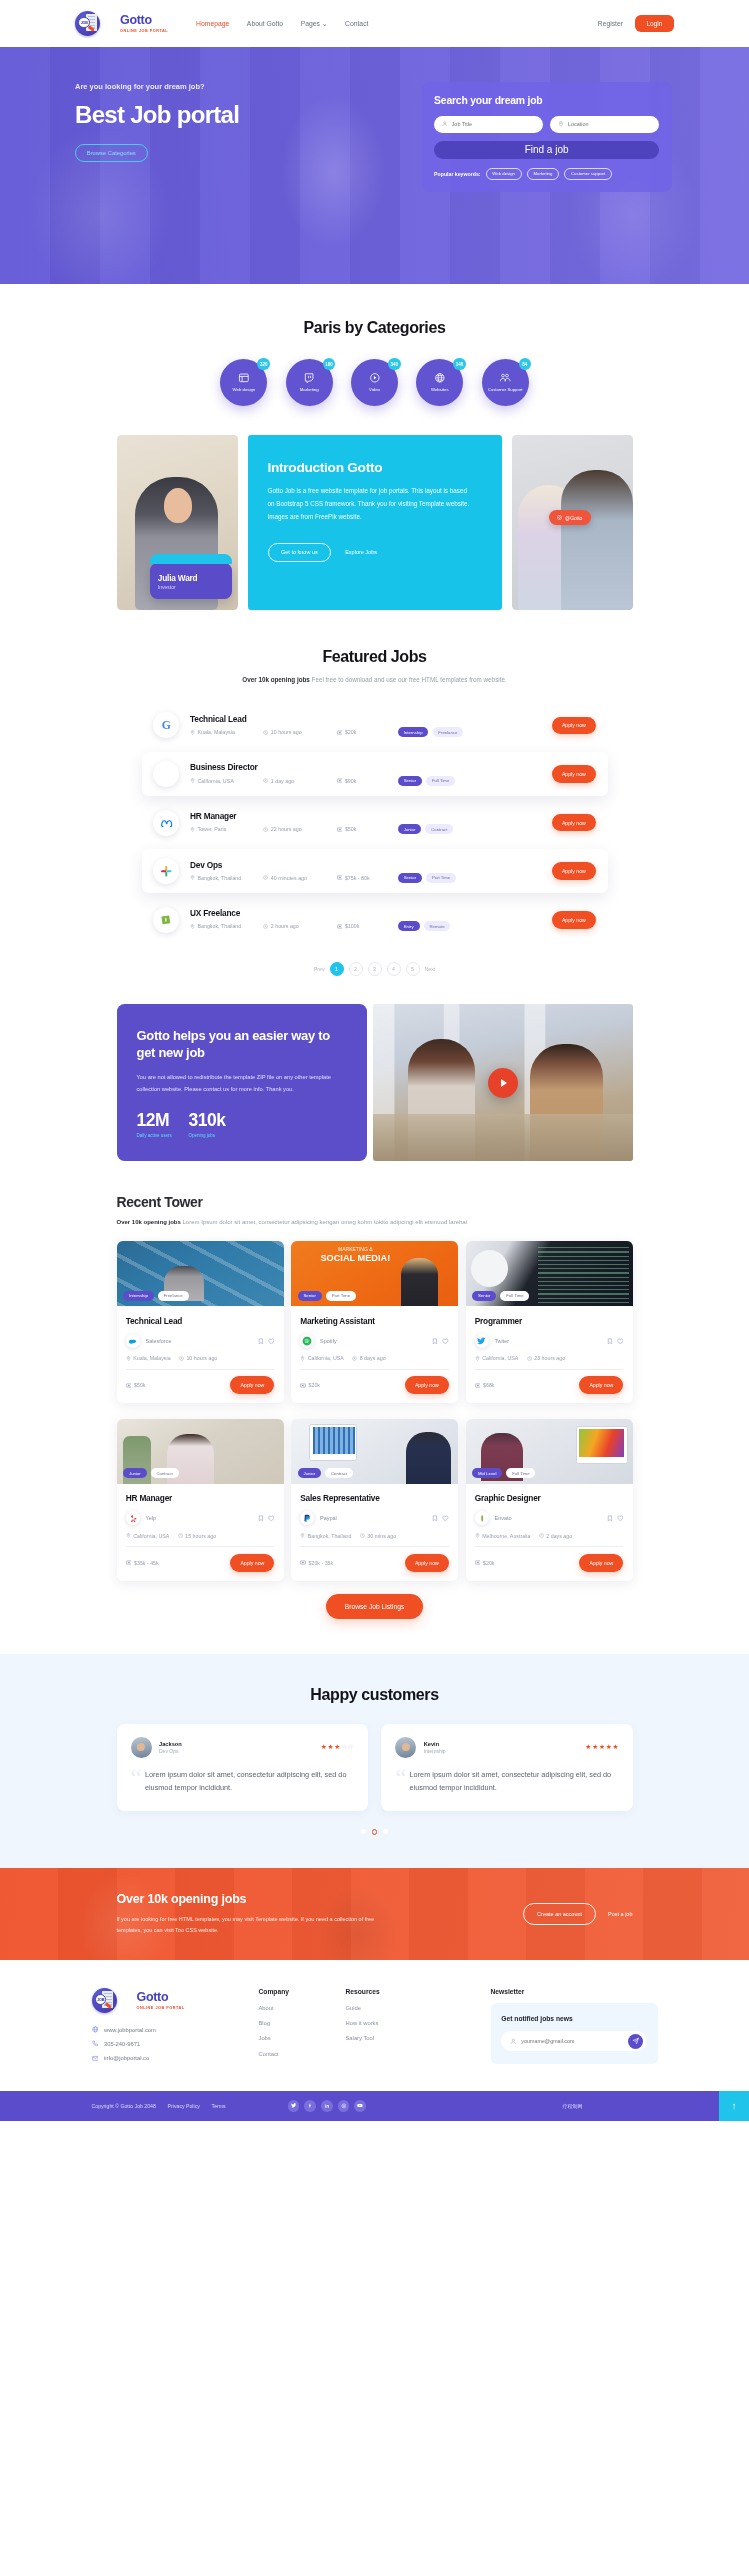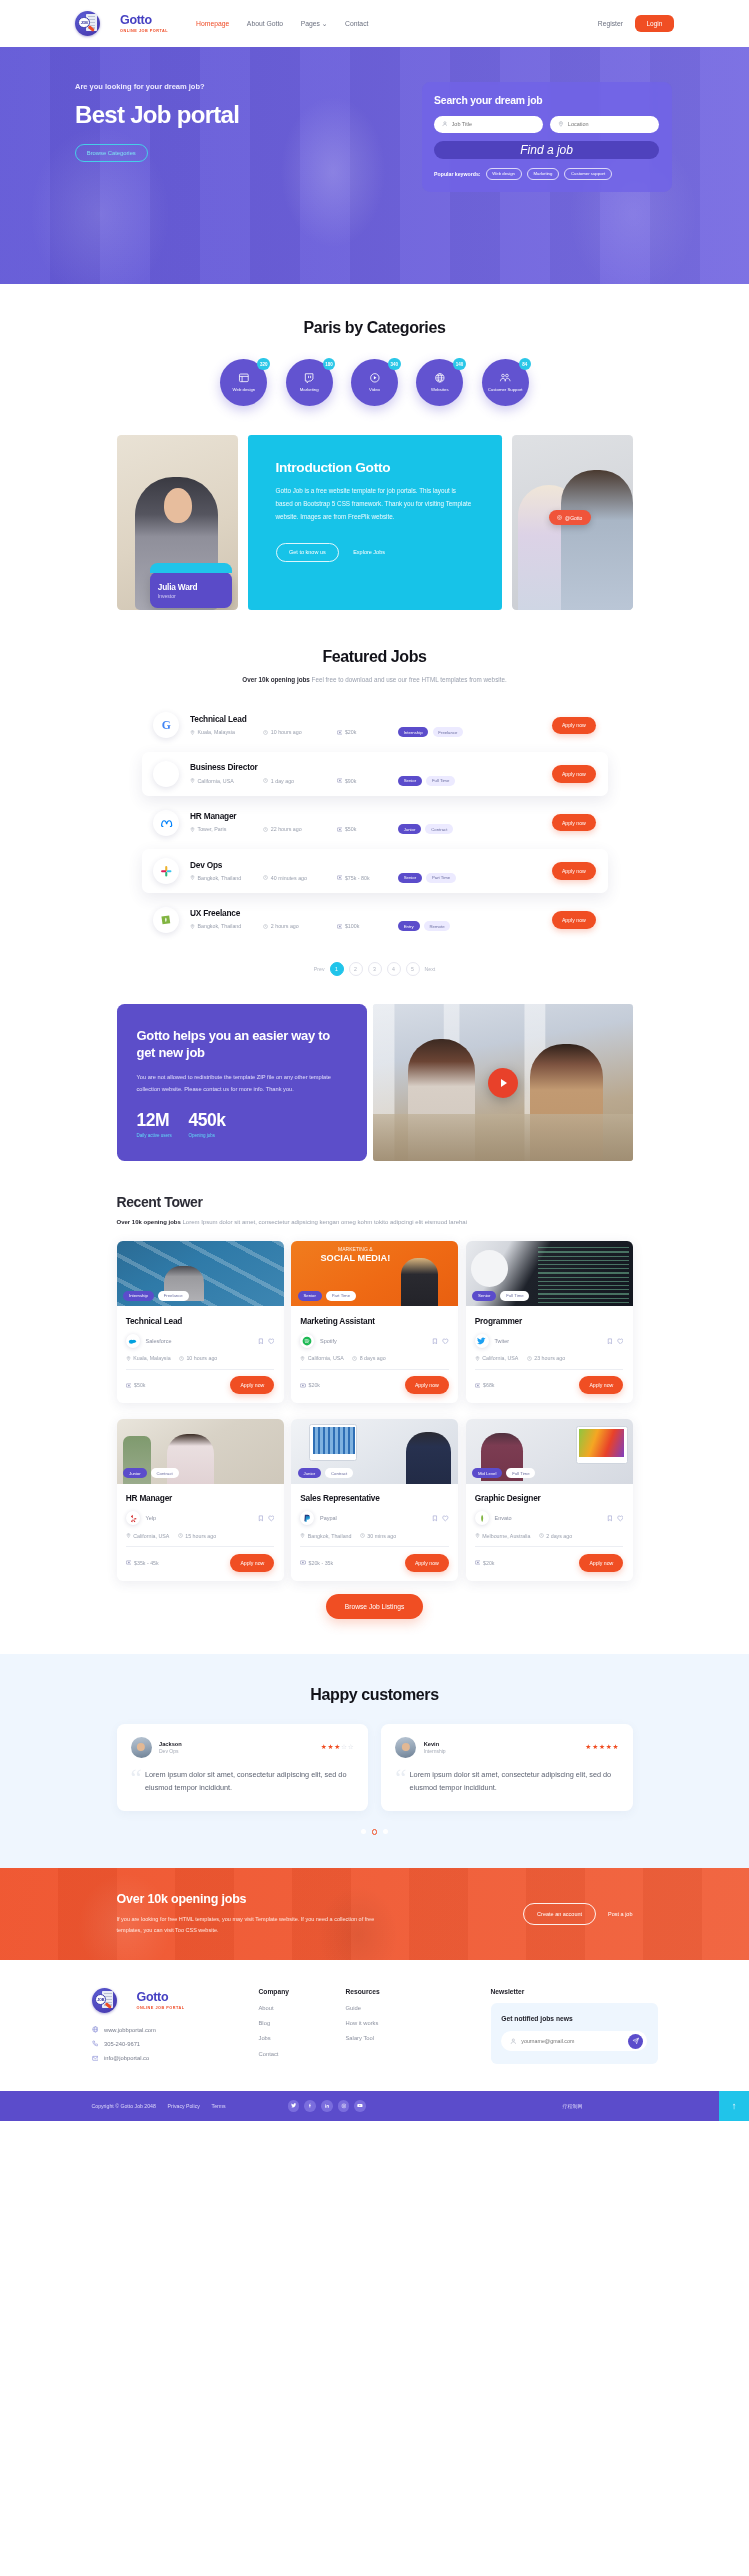--- a/index.html
+++ b/index.html
@@ -91,23 +91,22 @@
     flex: 1; background: #fff; border-radius: 16.7px; height: 17.5px;
     display: flex; align-items: center; padding: 0 7.5px; gap: 4.2px;
   }
   .inp svg { flex: none; }
   .inp input {
     border: none; outline: none; font-size: 5.5px; color: #8a8fa0;
     font-family: "Liberation Sans", sans-serif; width: 100%; background: transparent;
   }
   .btn-find {
     width: 100%; margin-top: 7.5px; background: #4f42bd; color: #fff; border: none;
-    border-radius: 16.7px; height: 18.3px; font-size: 12px; cursor: pointer;
+    border-radius: 16.7px; height: 18.3px; font-size: 10px; cursor: pointer;
     font-family: "Liberation Sans", sans-serif;
-    font-style: italic;
   }
   .kw-row { display: flex; align-items: center; gap: 5px; margin-top: 9.2px; }
   .kw-label { color: #fff; font-size: 5.2px; font-weight: bold; }
   .kw {
     border: 0.8px solid rgba(255,255,255,.75); color: #fff; font-size: 4.3px;
     padding: 2.5px 5.8px; border-radius: 10px; white-space: nowrap; cursor: pointer;
   }
 
   
   .sec-title { text-align: center; font-size: 16px; font-weight: bold; letter-spacing: -0.4px; color: #13131a; }
@@ -142,31 +141,31 @@
   }
   .intro-photo .head {
     position: absolute; left: 47px; bottom: 87px; width: 28px; height: 35px;
     border-radius: 50% 50% 46% 46%; background: #e7bd9d;
   }
   .intro-photo .hair {
     position: absolute; left: 42px; bottom: 80px; width: 38px; height: 48px;
     border-radius: 50% 50% 30% 30%; background: #241d1b; z-index:-0;
   }
   .name-chip {
-    position: absolute; left: 33px; bottom: 2px; width: 82px; border-radius: 7.5px;
+    position: absolute; left: 33px; bottom: 11px; width: 82px; border-radius: 7.5px;
     background: #5a4bc8; padding: 10px 8.3px 9.2px; box-shadow: 0 4.2px 11.7px rgba(0,0,0,.18);
   }
   .name-chip::before {
     content:""; position: absolute; left: 0; right: 0; top: -8.3px; height: 10px;
     background: #20c4ea; border-radius: 7.5px 7.5px 0 0;
   }
   .name-chip .nm { color: #fff; font-size: 8.3px; font-weight: bold; letter-spacing: -0.2px; }
   .name-chip .rl { color: #d9d4f7; font-size: 5px; margin-top: 1.7px; }
   .intro-main {
-    flex: 1; background: #17c3e8; border-radius: 3.3px; padding: 25px 28px; color: #fff;
+    flex: 1; background: #17c3e8; border-radius: 3.3px; padding: 25px 20px; color: #fff;
   }
   .intro-main h3 { font-size: 13.7px; font-weight: bold; letter-spacing: -0.3px; }
   .intro-main p { font-size: 6.3px; line-height: 2.05; margin-top: 10px; color: #f0fcff; max-width: 208px; }
   .intro-actions { display: flex; align-items: center; gap: 14px; margin-top: 18.3px; }
   .btn-ghost-white {
     border: 0.8px solid rgba(255,255,255,.85); color: #fff; background: transparent;
     font-size: 5.5px; padding: 5.8px 12.5px; border-radius: 16.7px; cursor: pointer;
     font-family: "Liberation Sans", sans-serif;
   }
   .link-white { color: #fff; font-size: 5.5px; text-decoration: none; }
@@ -764,21 +763,21 @@
   <div class="promo">
     <div class="promo-left">
       <h3>Gotto helps you an easier way to get new job</h3>
       <p>You are not allowed to redistribute the template ZIP file on any other template collection website. Please contact us for more info. Thank you.</p>
       <div class="stats">
         <div class="stat">
           <div class="v">12M</div>
           <div class="l">Daily active users</div>
         </div>
         <div class="stat">
-          <div class="v">450k</div>
+          <div class="v">310k</div>
           <div class="l">Opening jobs</div>
         </div>
       </div>
     </div>
     <div class="promo-right">
       <div class="pwin"></div>
         <div class="ph1"></div>
         <div class="ph2"></div>
         <div class="desk"></div>
       <div class="yt">

